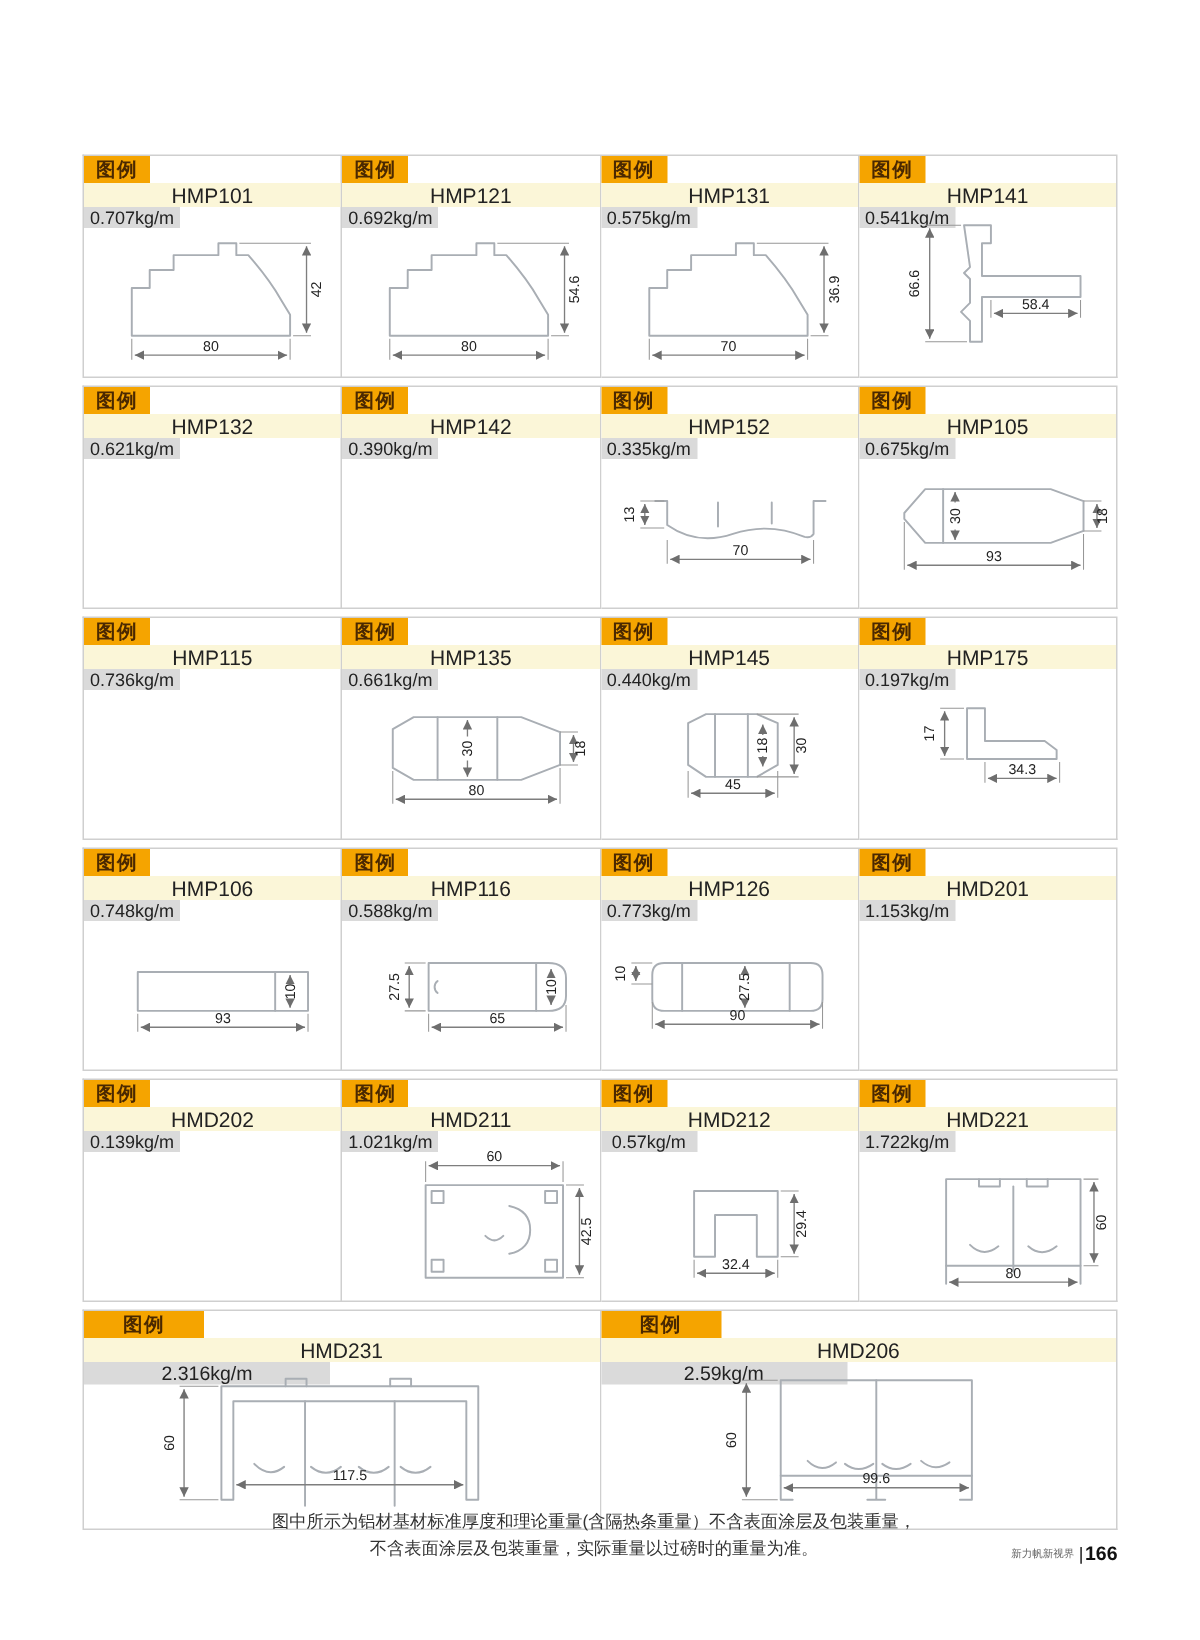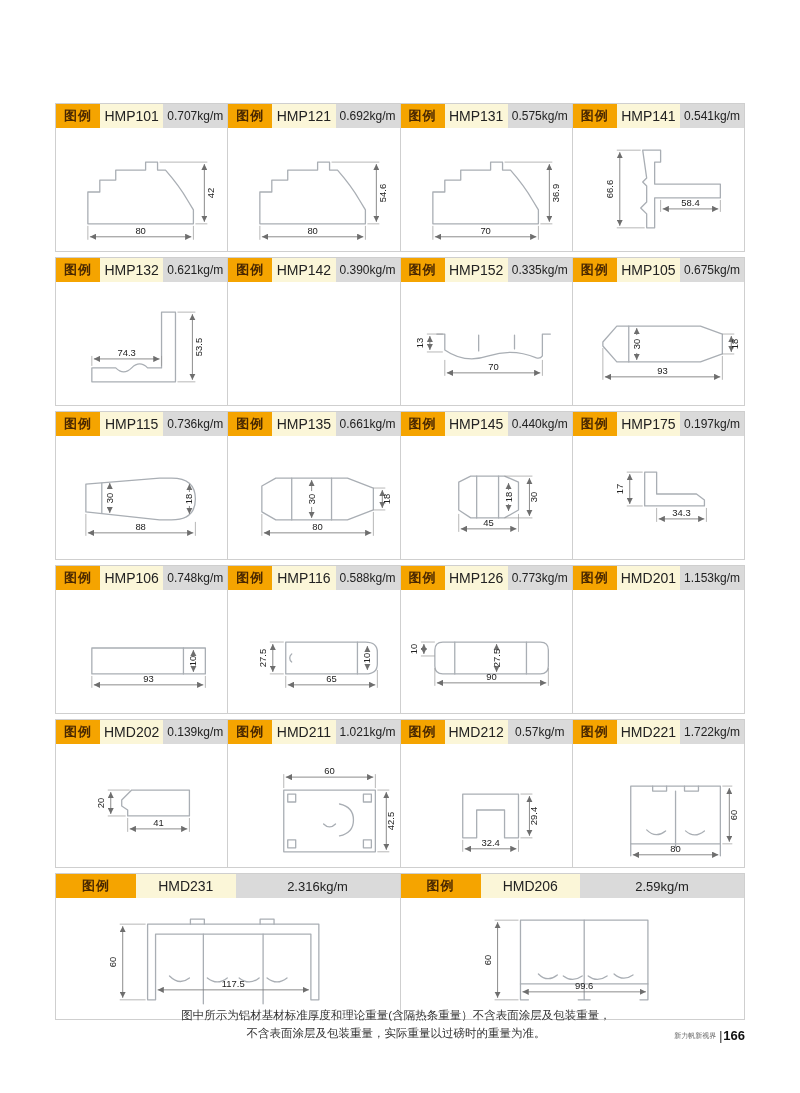--- a/index.html
+++ b/index.html
@@ -7,21 +7,21 @@
     width:800px;height:1093px;position:relative;background:#ffffff;
     font-family:"Liberation Sans","DejaVu Sans",sans-serif;color:#222;
     overflow:hidden;box-sizing:border-box;
   }
   *{box-sizing:border-box;}
   .sheet{position:absolute;left:55px;top:103px;width:690px;}
   .row{display:grid;margin-bottom:5px;border-top:1px solid #cfcfcf;border-left:1px solid #cfcfcf;}
   .r4{grid-template-columns:repeat(4,1fr);}
   .r2{grid-template-columns:repeat(2,1fr);}
   .cell{border-right:1px solid #cfcfcf;border-bottom:1px solid #cfcfcf;background:#fff;}
-  .hdr{display:flex;height:24px;align-items:stretch;}
+  .hdr{display:flex;height:24px;align-items:stretch;flex-direction:column;}
   .lg{
     width:44px;background:var(--legend-bg,#F5A400);color:#4a2800;font-weight:bold;
     font-size:13px;display:flex;align-items:center;justify-content:center;letter-spacing:1px;
   }
   .r2 .lg{width:80px;}
   .md{
     flex:1;background:var(--model-bg,#FBF6D8);font-size:14px;color:#222;
     display:flex;align-items:center;justify-content:center;
   }
   .wt{
@@ -136,31 +136,20 @@
   </div>
 
   <div class="row r4">
 
     <div class="cell">
       <div class="hdr">
         <span class="lg">图例</span>
         <span class="md">HMP132</span>
         <span class="wt">0.621kg/m</span>
       </div>
-      <div class="draw">
-        <svg viewBox="0 0 172 123">
-          <path class="p" d="M106,30 h14 v70 H36 v-14 h24 q8,8 16,0 q8,-8 16,0 h14 Z"></path>
-          <path class="de" d="M36,84 V74 M106,84 V74"></path>
-          <path class="dl" marker-start="url(#arw)" marker-end="url(#arw)" d="M38,77 H104"></path>
-          <text class="dt" x="71" y="74">74.3</text>
-          <path class="de" d="M122,30 H140 M122,100 H140"></path>
-          <path class="dl" marker-start="url(#arw)" marker-end="url(#arw)" d="M137,32 V98"></path>
-          <text class="dt" x="147" y="65" transform="rotate(-90 147 65)">53.5</text>
-        </svg>
-      </div>
     </div>
 
     <div class="cell">
       <div class="hdr">
         <span class="lg">图例</span>
         <span class="md">HMP142</span>
         <span class="wt">0.390kg/m</span>
       </div>
     </div>
 
@@ -208,33 +197,20 @@
   </div>
 
   <div class="row r4">
 
     <div class="cell">
       <div class="hdr">
         <span class="lg">图例</span>
         <span class="md">HMP115</span>
         <span class="wt">0.736kg/m</span>
       </div>
-      <div class="draw">
-        <svg viewBox="0 0 172 123">
-          <path class="p" d="M30,48 L104,42 h12 q24,0 24,21 q0,21 -24,21 h-12 L30,76 Z"></path>
-          <path class="p" d="M46,47 V77"></path>
-          <path class="dl" marker-start="url(#arw)" marker-end="url(#arw)" d="M54,47 V53 M54,71 V77"></path>
-          <text class="dt" x="54" y="65" transform="rotate(-90 54 62)">30</text>
-          <path class="de" d="M30,78 V100 M140,86 V100"></path>
-          <path class="dl" marker-start="url(#arw)" marker-end="url(#arw)" d="M32,97 H138"></path>
-          <text class="dt" x="85" y="94">88</text>
-          <path class="dl" marker-start="url(#arw)" marker-end="url(#arw)" d="M134,48 V56 M134,70 V78"></path>
-          <text class="dt" x="134" y="66" transform="rotate(-90 134 63)">18</text>
-        </svg>
-      </div>
     </div>
 
     <div class="cell">
       <div class="hdr">
         <span class="lg">图例</span>
         <span class="md">HMP135</span>
         <span class="wt">0.661kg/m</span>
       </div>
       <div class="draw">
         <svg viewBox="0 0 172 123">
@@ -369,31 +345,20 @@
   </div>
 
   <div class="row r4">
 
     <div class="cell">
       <div class="hdr">
         <span class="lg">图例</span>
         <span class="md">HMD202</span>
         <span class="wt">0.139kg/m</span>
       </div>
-      <div class="draw">
-        <svg viewBox="0 0 172 123">
-          <path class="p" d="M66,56 l10,-10 h58 v26 h-62 v-6 l-6,-4 Z"></path>
-          <path class="de" d="M74,46 H52 M70,72 H52"></path>
-          <path class="dl" marker-start="url(#arw)" marker-end="url(#arw)" d="M55,48 V70"></path>
-          <text class="dt" x="48" y="59" transform="rotate(-90 48 59)">20</text>
-          <path class="de" d="M72,74 V88 M134,74 V88"></path>
-          <path class="dl" marker-start="url(#arw)" marker-end="url(#arw)" d="M74,85 H132"></path>
-          <text class="dt" x="103" y="82">41</text>
-        </svg>
-      </div>
     </div>
 
     <div class="cell">
       <div class="hdr">
         <span class="lg">图例</span>
         <span class="md">HMD211</span>
         <span class="wt">1.021kg/m</span>
       </div>
       <div class="draw">
         <svg viewBox="0 0 172 123">

